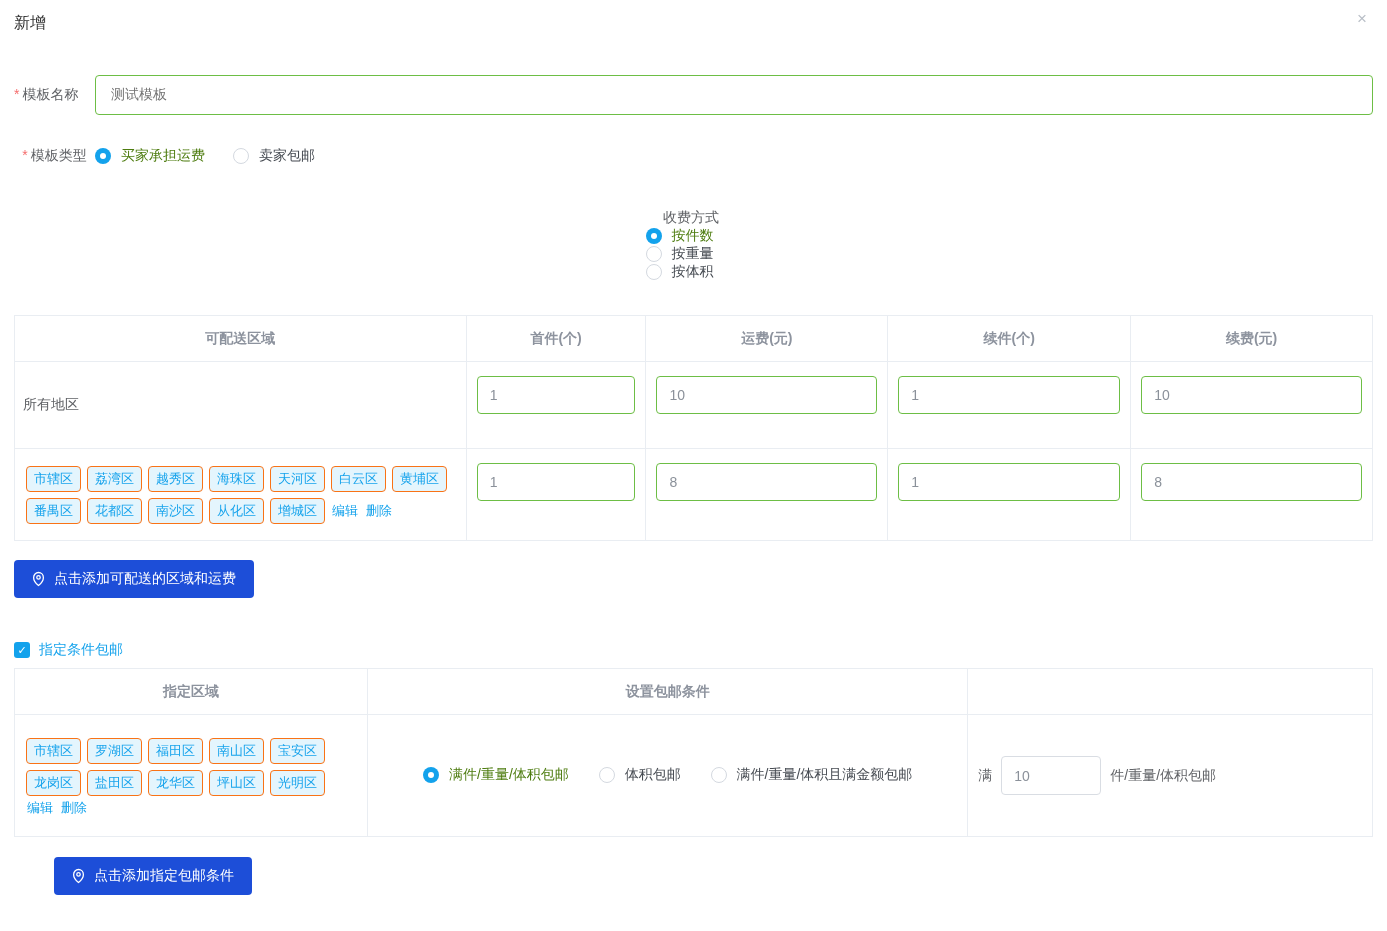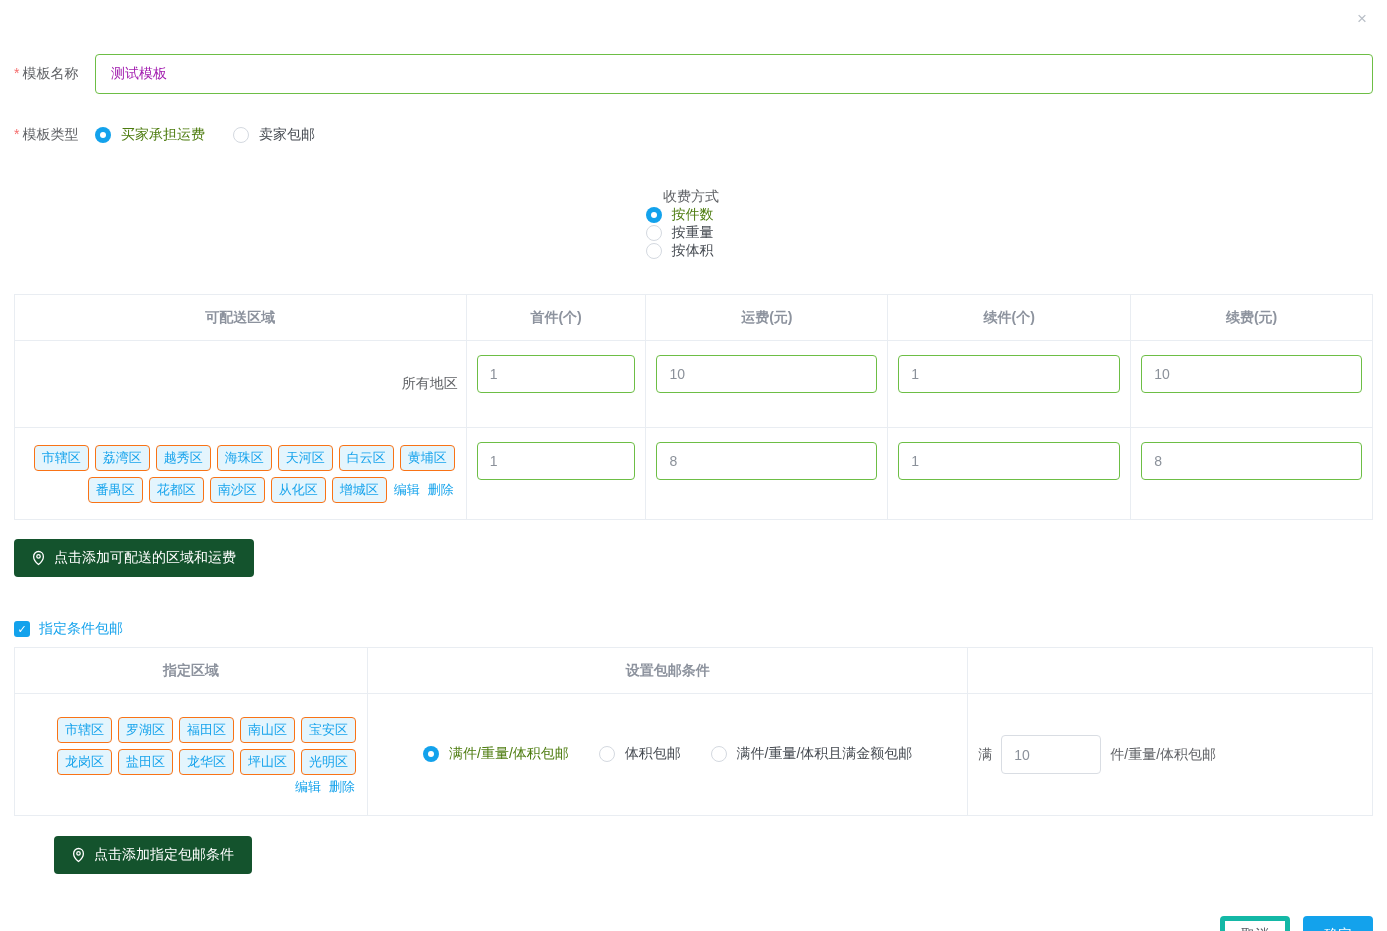--- a/index.html
+++ b/index.html
@@ -13,48 +13,48 @@
 
   .dialog-title { font-size:16px; color:#333; }
   .close-btn { position:absolute; top:10px; right:20px; font-size:17px; color:#b9bfc7; cursor:pointer; line-height:1; }
 
   .form-row { display:flex; align-items:center; }
   .field-label { width:81px; flex:none; color:#606266; white-space:nowrap; }
   .asterisk { color:#f56c6c; margin-right:3px; }
   .no-req { padding-left:10px; }
 
   .row-name { margin-top:41px; }
-  .name-input { flex:1; height:40px; border:1px solid #6dbe45; border-radius:4px; padding:8px 15px; font-size:14px; color:#a21caf; outline:none; background:#fff; }
-
-  .row-type { margin-top:32px; }
+  .name-input { flex:1; height:40px; border:1px solid #6dbe45; border-radius:4px; padding:8px 15px; font-size:14px; color:#737373; outline:none; background:#fff; }
+
+  .row-type { margin-top:32px;text-align:center; }
   .row-charge { margin-top:44px;flex-direction:column; }
 
   .radio { display:inline-flex; align-items:center; margin-right:28px; cursor:pointer; }
   .radio .dot { width:16px; height:16px; border-radius:50%; margin-right:10px; flex:none; position:relative; }
   .radio.on .dot { background:#13a2ec; }
   .radio.on .dot::after { content:""; position:absolute; left:5px; top:5px; width:6px; height:6px; border-radius:50%; background:#fff; }
   .radio.off .dot { background:#fff; border:1px solid #d4d9e0; }
   .radio.on .rlbl { color:#4d7c0f; }
   .radio.off .rlbl { color:#464b52; }
 
   table { width:100%; border-collapse:collapse; table-layout:fixed; }
   .tbl { margin-top:34px; }
   .tbl2 { margin-top:9px; }
   th,td { border:1px solid #e9edf2; }
   th { height:46px; font-weight:bold; color:#8d939e; font-size:14px; text-align:center; background:#fff; }
-  td.area-cell { text-align:right; vertical-align:middle; padding:8px; color:#606266; }
+  td.area-cell { text-align:left; vertical-align:middle; padding:8px; color:#606266; }
   td.input-cell { vertical-align:top; padding:14px 10px; }
   .r1 td { height:87px; }
   .r2 td { height:92px; }
   .num-input { width:100%; height:38px; border:1px solid #6dbe45; border-radius:4px; padding:0 12px; font-size:14px; color:#8b919a; outline:none; background:#fff; }
 
   .tag { display:inline-block; background:#e4f5fd; border:1px solid #f97316; color:#16a3ec; border-radius:4px; padding:0 7px; height:26px; line-height:24px; font-size:13px; margin:3px; cursor:default; }
   .lnk { color:#16a3ec; font-size:13px; margin:0 4px; cursor:pointer; white-space:nowrap; }
 
-  .btn-primary { display:inline-flex; align-items:center; gap:9px; background:#14532d; color:#fff; border:none; border-radius:4px; height:38px; padding:0 18px; font-size:14px; cursor:pointer; }
+  .btn-primary { display:inline-flex; align-items:center; gap:9px; background:#1d4ed8; color:#fff; border:none; border-radius:4px; height:38px; padding:0 18px; font-size:14px; cursor:pointer; }
   .btn-add1 { margin-top:19px; }
   .btn-add2 { margin-top:20px;margin-left:40px; }
   .pin-icon { flex:none; display:inline-flex; }
 
   .cb-row { margin-top:43px; display:flex; align-items:center; }
   .checkbox { width:16px; height:16px; background:#13a2ec; border-radius:3px; display:flex; align-items:center; justify-content:center; cursor:pointer; }
   .checkbox .mark { color:#fff; font-size:11px; line-height:1; }
   .cb-label { color:#16a3ec; margin-left:9px; cursor:pointer; }
 
   .cond-cell { text-align:center; vertical-align:middle; height:122px; }
@@ -68,20 +68,21 @@
   .btn-cancel { width:70px; height:38px; background:#fff; border:5px solid #14b8a6; border-radius:4px; color:#5a5e66; font-size:14px; cursor:pointer; }
   .btn-confirm { width:70px; height:38px; background:#13a2ec; border:none; border-radius:4px; color:#fff; font-size:14px; cursor:pointer; }
 </style>
 </head>
 <body>
 
 <span class="close-btn">×</span>
 
 <div class="wrap">
 
+  <div class="dialog-title">新增</div>
 
   
   <div class="form-row row-name">
     <div class="field-label"><span class="asterisk">*</span><span>模板名称</span></div>
     <input class="name-input" type="text" value="测试模板" style="">
   </div>
 
   
   <div class="form-row row-type">
     <div class="field-label"><span class="asterisk">*</span><span>模板类型</span></div>

